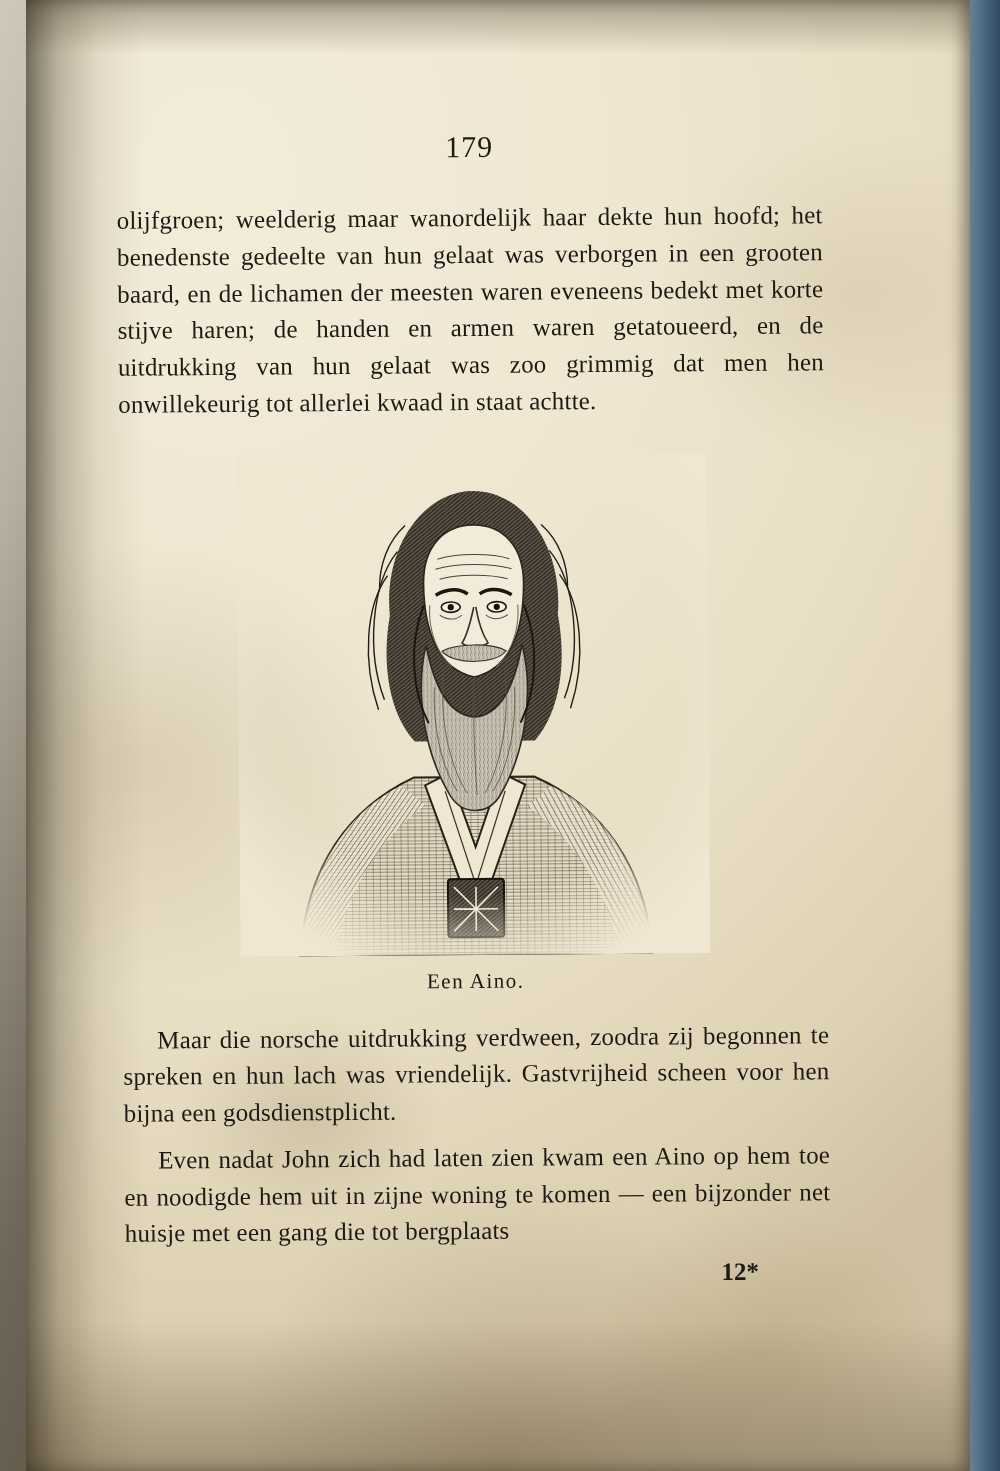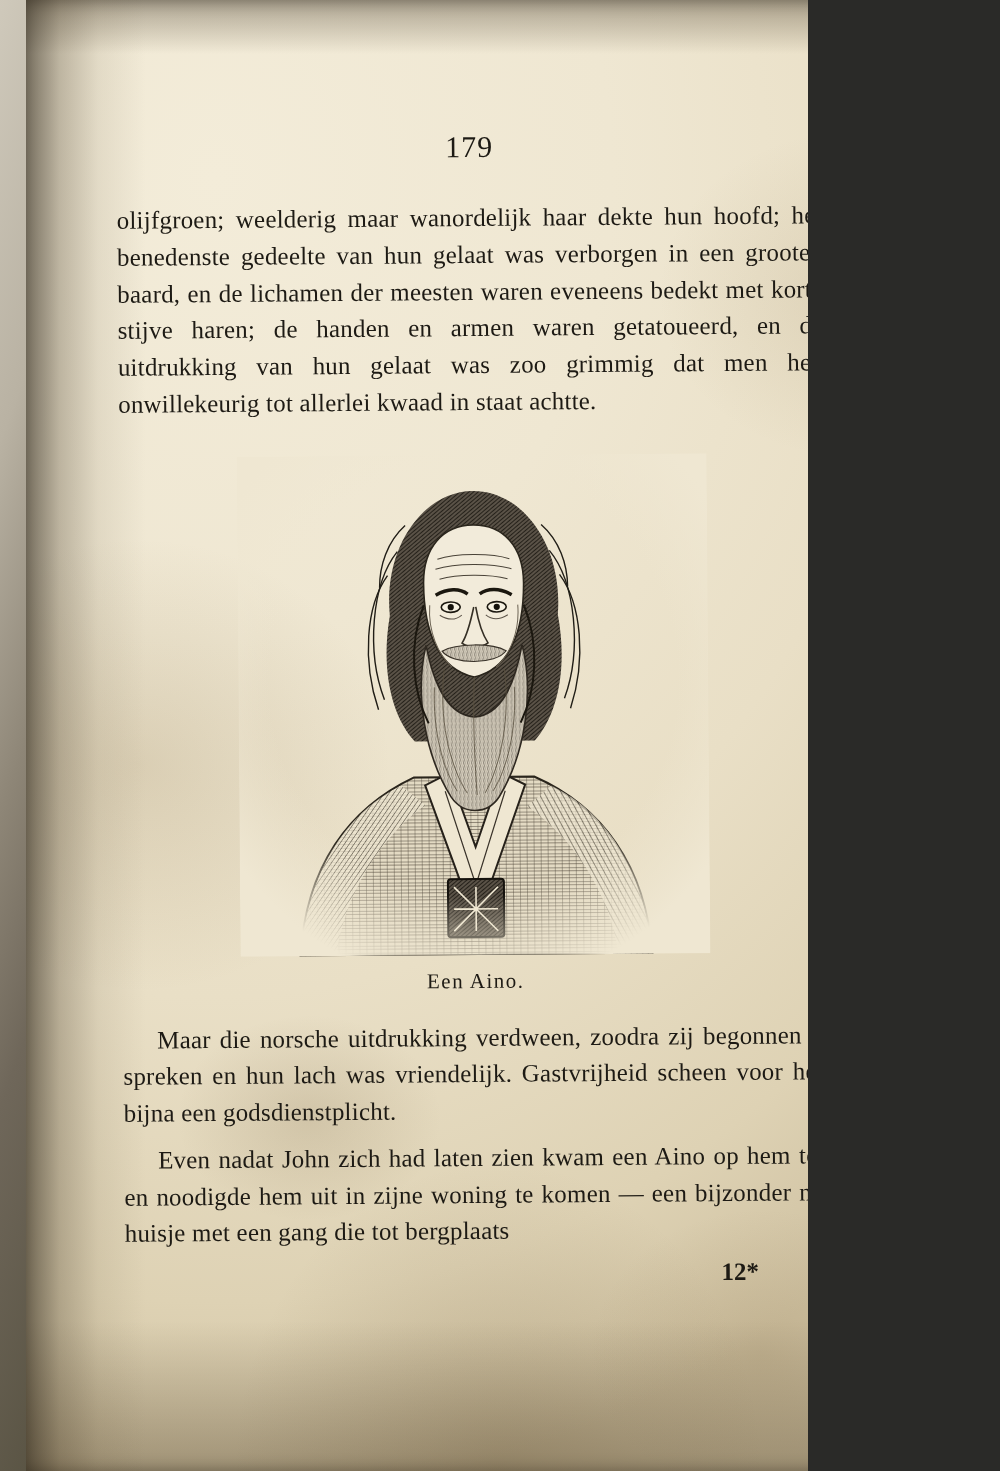--- a/index.html
+++ b/index.html
@@ -2,21 +2,21 @@
 <html><head>
 <meta charset="utf-8">
 <style>
   html, body {
     margin: 0;
     padding: 0;
     background: #2a2a28;
   }
   .page-photo {
     position: relative;
-    width: 808px;
+    width: 1000px;
     height: 1471px;
     overflow: hidden;
     background: #84cc16;
     font-family: "Liberation Serif", serif;
   }
 
   
   .backdrop {
     position: absolute;
     inset: 0;

